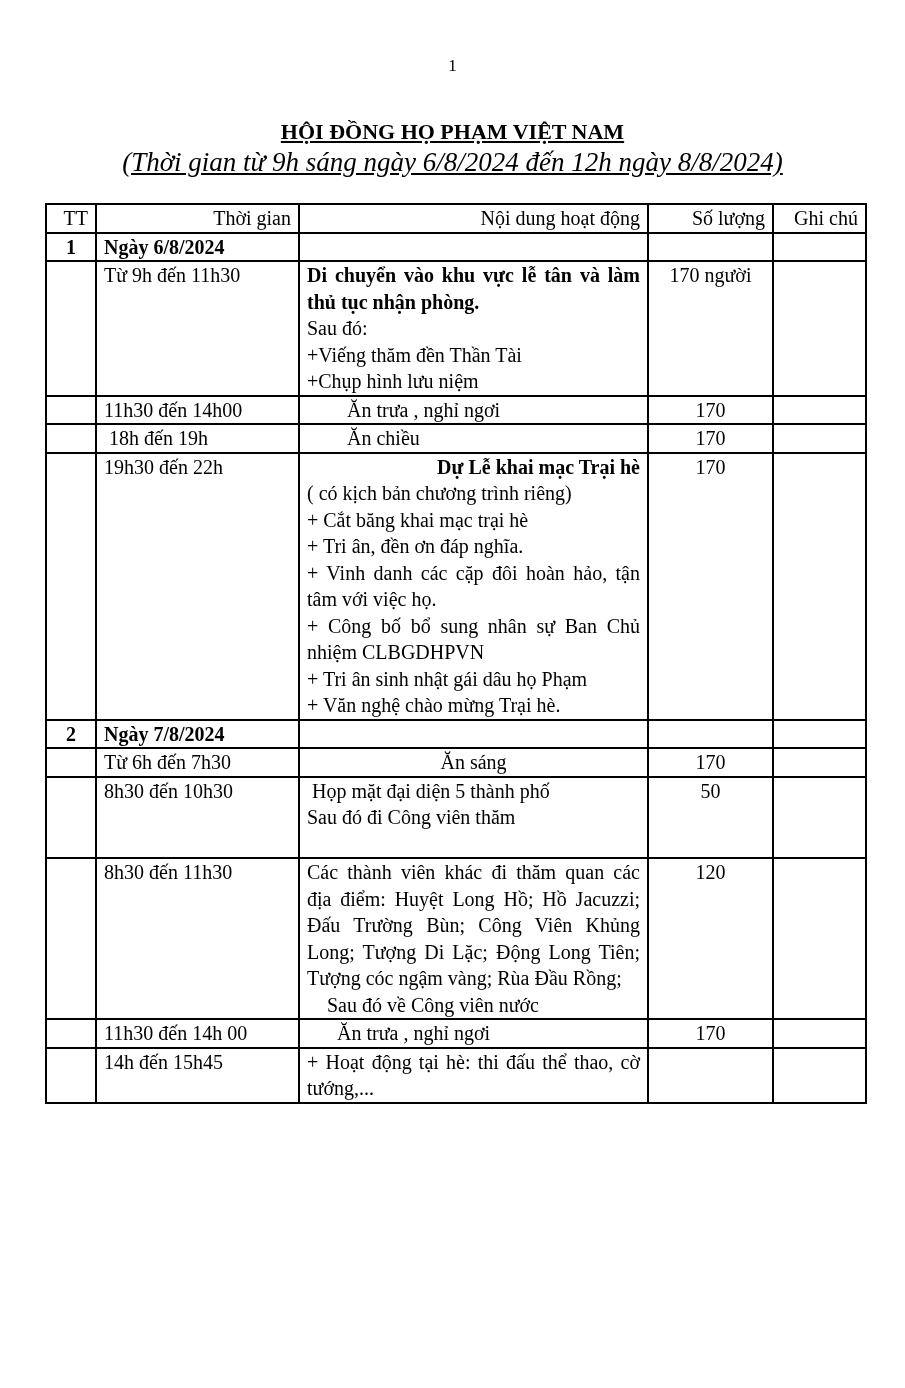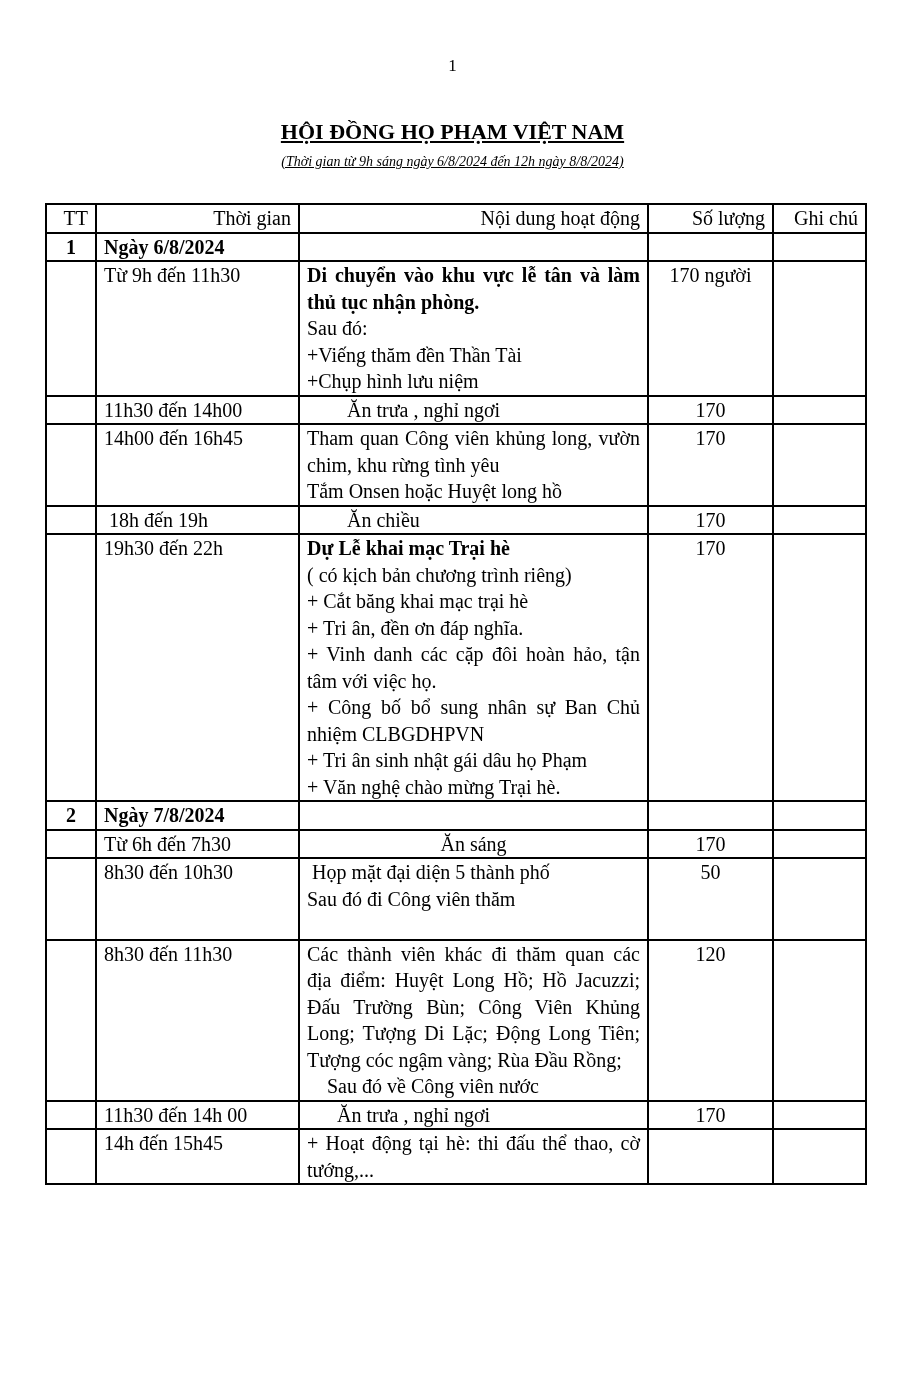--- a/index.html
+++ b/index.html
@@ -9,21 +9,21 @@
     font-family: "Liberation Serif", serif;
     overflow: hidden;
   }
   .page-number {
     padding-top: 55px;
     text-align: center;
     font-size: 17px; line-height: 22px;
   }
   .titles { margin-top: 40px; text-align: center; text-decoration: underline; }
   .title  { font-weight: bold; font-size: 22px; line-height: 30px; }
-  .subtitle { font-style: italic; font-size: 14px; line-height: 30px; }
+  .subtitle { font-style: italic; font-size: 27px; line-height: 30px; }
 
   table.schedule {
     border-collapse: collapse;
     table-layout: fixed;
     margin: 26px 0 0 45px;
     width: 820px;
   }
   th, td {
     border: 2px solid #000;
     padding: 0 7px;
@@ -31,21 +31,21 @@
     line-height: 26.5px;
     vertical-align: top;
     overflow: hidden;
   }
   th { font-weight: normal; text-align: right; }
   td.cell-tt { text-align: center; font-weight: bold; }
   td.cell-time { white-space: pre-wrap; }
   td.cell-time.bold { font-weight: bold; }
   td.cell-qty { text-align: center; margin-top: 8px; }
   .content-line { white-space: pre-wrap; min-height: 26.5px; }
-  .content-line.bold { font-weight: bold; }
+  .content-line.bold { font-weight: bold; text-align: right; }
   .content-line.justify { white-space: normal; text-align: justify; }
   .content-line.center { text-align: center; }
 </style>
 </head>
 <body>
 
 <div class="page">
 
   <div class="page-number">1</div>
 
@@ -89,30 +89,20 @@
             <div class="content-line">+Chụp hình lưu niệm</div>
           </td>
           <td class="cell-qty">170 người</td>
           <td class="cell-note"></td>
         </tr>
         <tr>
           <td class="cell-tt"></td>
           <td class="cell-time">11h30 đến 14h00</td>
           <td class="cell-content">
             <div class="content-line">        Ăn trưa , nghỉ ngơi</div>
-          </td>
-          <td class="cell-qty">170</td>
-          <td class="cell-note"></td>
-        </tr>
-        <tr>
-          <td class="cell-tt"></td>
-          <td class="cell-time">14h00 đến 16h45</td>
-          <td class="cell-content">
-            <div class="content-line justify">Tham quan Công viên khủng long, vườn chim, khu rừng tình yêu</div>
-            <div class="content-line">Tắm Onsen hoặc Huyệt long hồ</div>
           </td>
           <td class="cell-qty">170</td>
           <td class="cell-note"></td>
         </tr>
         <tr>
           <td class="cell-tt"></td>
           <td class="cell-time"> 18h đến 19h</td>
           <td class="cell-content">
             <div class="content-line">        Ăn chiều</div>
           </td>

